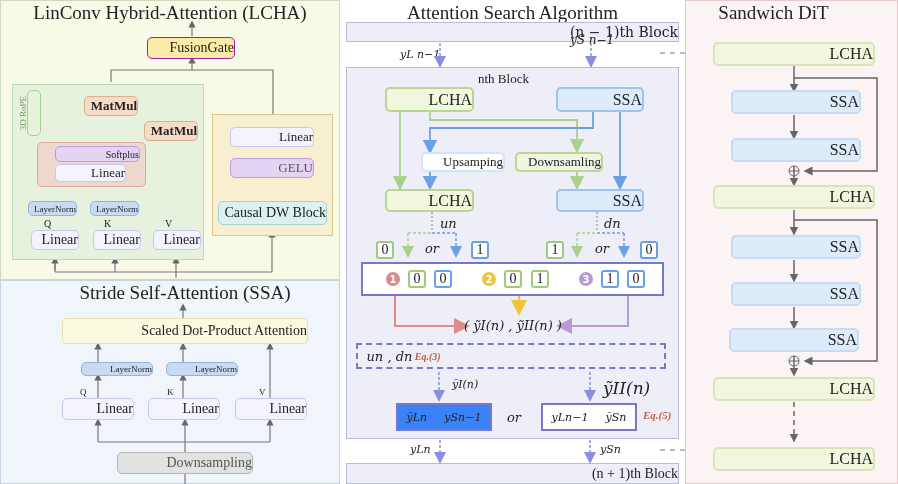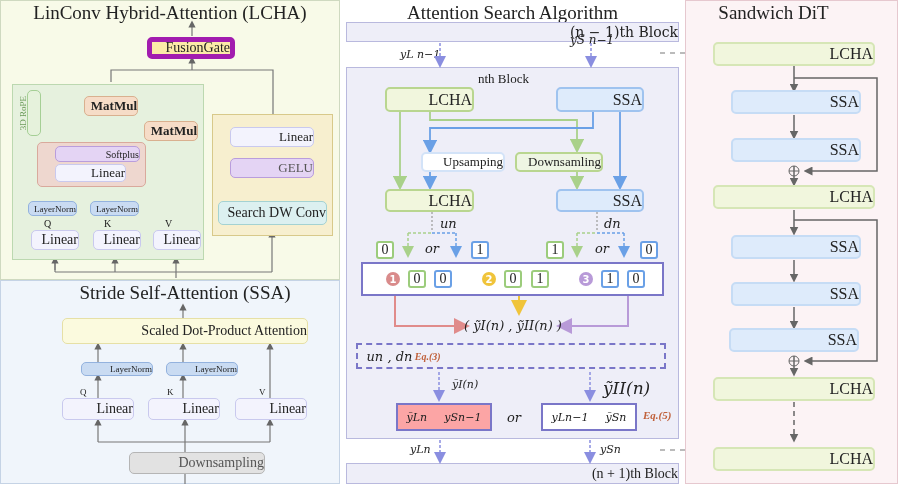--- a/index.html
+++ b/index.html
@@ -58,40 +58,40 @@
   <line x1="115" y1="131" x2="140" y2="131" stroke="#777" stroke-width="1.2" marker-end="url(#ag)"></line>
   <polyline points="176,130 176,104 140,104" fill="none" stroke="#777" stroke-width="1.2" marker-end="url(#ag)"></polyline>
 
   <line x1="272" y1="200" x2="272" y2="190" stroke="#777" stroke-width="1.2" marker-end="url(#ag)"></line>
   <line x1="272" y1="164" x2="272" y2="154" stroke="#777" stroke-width="1.2" marker-end="url(#ag)"></line>
 </svg>
 
 <div class="abs" style="left:12px;top:84px;width:192px;height:176px;background:#e6f1de;border:1px solid #bcd8b0;"></div>
 <div class="abs" style="left:212px;top:114px;width:121px;height:122px;background:#f7efcf;border:1px solid #d8c98a;"></div>
 
-<div class="box" style="left:147px;top:37px;width:88px;height:22px;background:#fbeaa8;border:5px solid #a21caf;font-size:14px;">FusionGate</div>
+<div class="box" style="left:147px;top:37px;width:88px;height:22px;background:#fbeaa8;border:1px solid #a21caf;font-size:14px;">FusionGate</div>
 <div class="box" style="left:27px;top:90px;width:14px;height:46px;background:#e6f2dc;border:1px solid #a5cf95;">
   <span style="transform:rotate(-90deg);font-size:9px;color:#6b9b5a;">3D RoPE</span>
 </div>
 <div class="box" style="left:84px;top:96px;width:54px;height:20px;background:#f6dcc7;border:1px solid #d9b08f;font-weight:bold;font-size:13px;">MatMul</div>
 <div class="box" style="left:144px;top:121px;width:54px;height:20px;background:#f6dcc7;border:1px solid #d9b08f;font-weight:bold;font-size:13px;">MatMul</div>
 <div class="abs" style="left:37px;top:142px;width:109px;height:45px;background:#eed7cf;border:1px solid #d9a99c;border-radius:5px;"></div>
 <div class="box" style="left:55px;top:146px;width:85px;height:16px;background:#e4d4f4;border:1px solid #b99ddc;font-size:10px;">Softplus</div>
 <div class="box" style="left:55px;top:164px;width:71px;height:18px;background:#f3f3fd;border:1px solid #c9c9ee;font-size:13px;">Linear</div>
 <div class="box" style="left:28px;top:201px;width:49px;height:15px;background:#c9dbf2;border:1px solid #93b2de;font-size:9px;">LayerNorm</div>
 <div class="box" style="left:90px;top:201px;width:49px;height:15px;background:#c9dbf2;border:1px solid #93b2de;font-size:9px;">LayerNorm</div>
 <span class="lbl" style="left:44px;top:218px;font-size:10px;">Q</span>
 <span class="lbl" style="left:104px;top:218px;font-size:10px;">K</span>
 <span class="lbl" style="left:165px;top:218px;font-size:10px;">V</span>
 <div class="box" style="left:31px;top:230px;width:48px;height:20px;background:#f3f3fd;border:1px solid #c9c9ee;font-size:14px;">Linear</div>
 <div class="box" style="left:93px;top:230px;width:48px;height:20px;background:#f3f3fd;border:1px solid #c9c9ee;font-size:14px;">Linear</div>
 <div class="box" style="left:153px;top:230px;width:48px;height:20px;background:#f3f3fd;border:1px solid #c9c9ee;font-size:14px;">Linear</div>
 <div class="box" style="left:230px;top:127px;width:84px;height:20px;background:#f3f3fd;border:1px solid #c9c9ee;font-size:13px;">Linear</div>
 <div class="box" style="left:230px;top:158px;width:84px;height:20px;background:#e4d4f4;border:1px solid #b99ddc;font-size:13px;color:#555;">GELU</div>
-<div class="box" style="left:218px;top:201px;width:109px;height:24px;background:#dcf0f0;border:1px solid #a4d2d2;font-size:14px;">Search DW Conv</div>
+<div class="box" style="left:218px;top:201px;width:109px;height:24px;background:#dcf0f0;border:1px solid #a4d2d2;font-size:14px;">Causal DW Block</div>
 
 <div class="panel" style="left:0;top:280px;width:340px;height:204px;background:#f0f5fb;border:1px solid #c5d3e5;"></div>
 <div class="title" style="left:0;top:282px;width:370px;">Stride Self-Attention (SSA)</div>
 <svg width="898" height="484">
   <line x1="183" y1="318" x2="183" y2="307" stroke="#777" stroke-width="1.2" marker-end="url(#ag)"></line>
   <line x1="98" y1="362" x2="98" y2="346" stroke="#777" stroke-width="1.2" marker-end="url(#ag)"></line>
   <line x1="183" y1="362" x2="183" y2="346" stroke="#777" stroke-width="1.2" marker-end="url(#ag)"></line>
   <line x1="270" y1="398" x2="270" y2="346" stroke="#777" stroke-width="1.2" marker-end="url(#ag)"></line>
   <line x1="98" y1="398" x2="98" y2="377" stroke="#777" stroke-width="1.2" marker-end="url(#ag)"></line>
   <line x1="183" y1="398" x2="183" y2="377" stroke="#777" stroke-width="1.2" marker-end="url(#ag)"></line>
@@ -103,21 +103,21 @@
 </svg>
 <div class="box" style="left:62px;top:318px;width:246px;height:26px;background:#fbfade;border:1px solid #e6e0a6;font-size:14px;">Scaled Dot-Product Attention</div>
 <div class="box" style="left:81px;top:362px;width:72px;height:14px;background:#c9dbf2;border:1px solid #93b2de;font-size:9px;">LayerNorm</div>
 <div class="box" style="left:166px;top:362px;width:72px;height:14px;background:#c9dbf2;border:1px solid #93b2de;font-size:9px;">LayerNorm</div>
 <span class="lbl" style="left:80px;top:387px;font-size:9px;">Q</span>
 <span class="lbl" style="left:167px;top:387px;font-size:9px;">K</span>
 <span class="lbl" style="left:259px;top:387px;font-size:9px;">V</span>
 <div class="box" style="left:62px;top:398px;width:72px;height:22px;background:#f3f3fd;border:1px solid #c9c9ee;font-size:14px;">Linear</div>
 <div class="box" style="left:148px;top:398px;width:72px;height:22px;background:#f3f3fd;border:1px solid #c9c9ee;font-size:14px;">Linear</div>
 <div class="box" style="left:235px;top:398px;width:72px;height:22px;background:#f3f3fd;border:1px solid #c9c9ee;font-size:14px;">Linear</div>
-<div class="box" style="left:117px;top:452px;width:136px;height:22px;background:#e2e2e2;border:1px solid #b5b5b5;font-size:14px;color:#555;margin-left:12px;">Downsampling</div>
+<div class="box" style="left:117px;top:452px;width:136px;height:22px;background:#e2e2e2;border:1px solid #b5b5b5;font-size:14px;color:#555;">Downsampling</div>
 
 <div class="panel" style="left:340px;top:0;width:345px;height:484px;background:#fff;"></div>
 <div class="title" style="left:340px;top:2px;width:345px;">Attention Search Algorithm</div>
 <div class="box" style="left:346px;top:22px;width:333px;height:20px;background:#eeeef8;border:1px solid #b9b9de;border-radius:0;font-size:14px;">
   <span class="math" style="font-style:normal;">(n − 1)th  Block</span>
 </div>
 <div class="abs" style="left:346px;top:67px;width:333px;height:372px;background:#eeeef8;border:1px solid #b9b9de;"></div>
 <div class="box" style="left:346px;top:463px;width:333px;height:21px;background:#eeeef8;border:1px solid #b9b9de;border-radius:0;font-size:14px;">
   <span>(n + 1)th  Block</span>
 </div>
@@ -216,21 +216,21 @@
 
 <div class="abs" style="left:356px;top:343px;width:310px;height:26px;border:2px dashed #7a76c8;display:flex;align-items:center;padding-left:6px;font-size:10px;white-space:nowrap;">
   &nbsp;
   <span class="math" style="font-size:13px;">un , dn</span>&nbsp;
   <span style="color:#c0603a;font-weight:bold;font-style:italic;">Eq.(3)</span>
 </div>
 
 <span class="lbl math" style="left:452px;top:378px;font-size:11px;">ỹI(n)</span>
 <span class="lbl math" style="left:603px;top:378px;font-size:17px;">ỹII(n)</span>
 
-<div class="abs" style="left:396px;top:403px;width:96px;height:28px;background:#fca5a5;border:2px solid #7a76c8;display:flex;align-items:center;justify-content:space-around;font-size:11px;">
+<div class="abs" style="left:396px;top:403px;width:96px;height:28px;background:#3b82f6;border:2px solid #7a76c8;display:flex;align-items:center;justify-content:space-around;font-size:11px;">
   <span class="math">ỹLn</span>
   <span class="math">ySn−1</span>
 </div>
 <span class="lbl math" style="left:507px;top:410px;font-size:13px;">or</span>
 <div class="abs" style="left:541px;top:403px;width:96px;height:28px;background:#fff;border:2px solid #7a76c8;display:flex;align-items:center;justify-content:space-around;font-size:11px;">
   <span class="math">yLn−1</span>
   <span class="math">ỹSn</span>
 </div>
 <span class="lbl" style="left:643px;top:409px;color:#c0603a;font-weight:bold;font-style:italic;font-size:11px;">Eq.(5)</span>
 <span class="lbl math" style="left:410px;top:443px;font-size:11px;">yLn</span>

